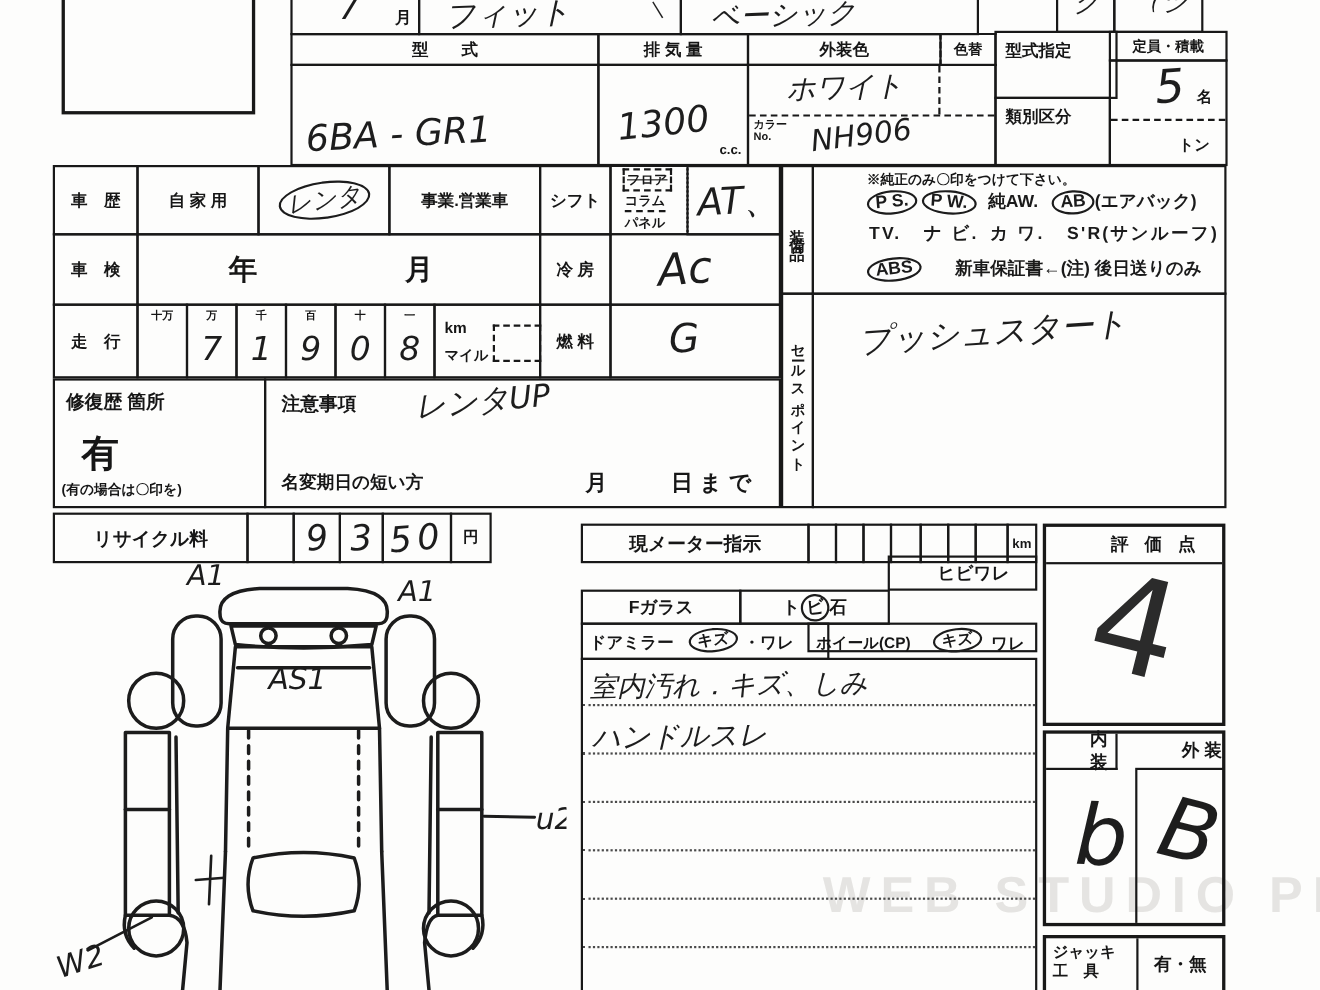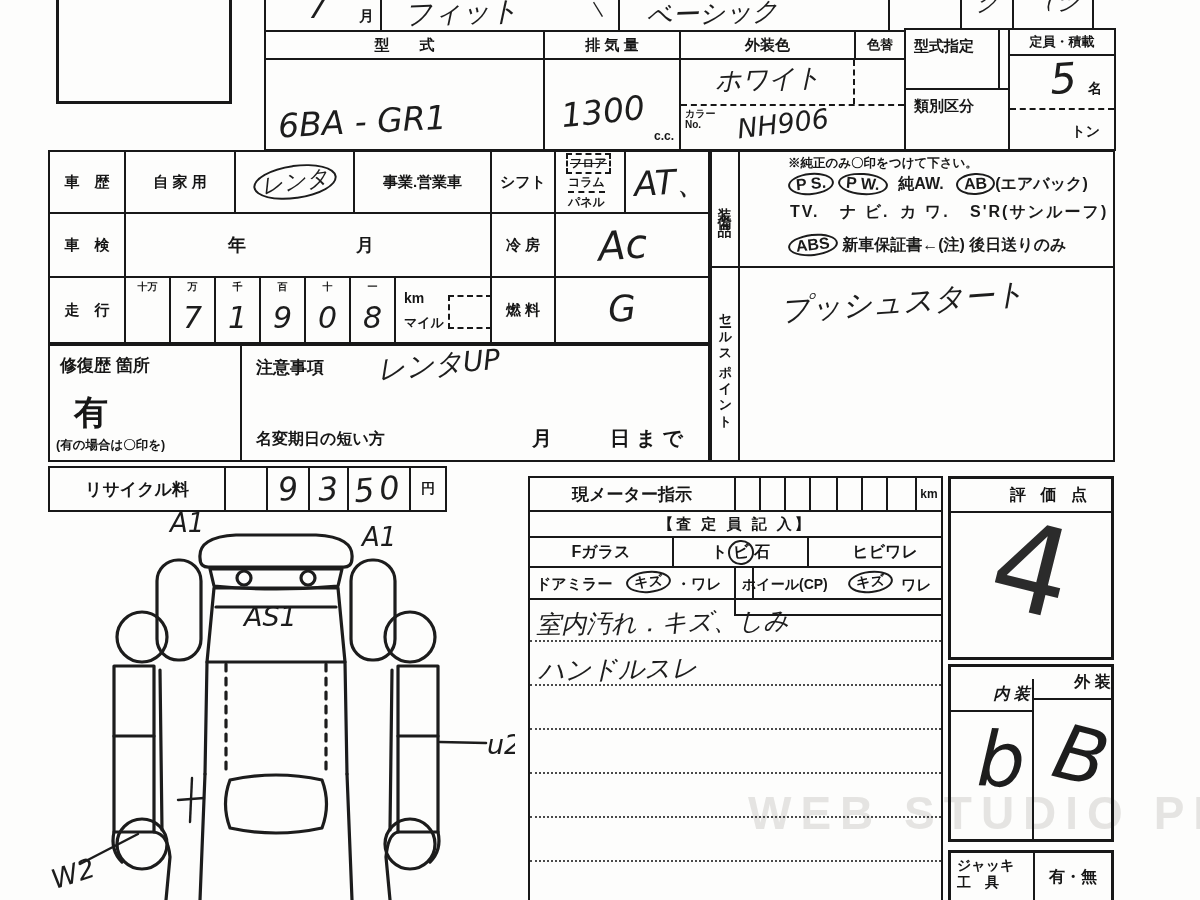--- a/index.html
+++ b/index.html
@@ -62,21 +62,21 @@
   </div>
   <div class="c" style="left:679px;top:58px;width:227px;height:93px;">
     <span class="hw" style="position:absolute;left:34px;top:2px;font-size:26px;transform:rotate(-2deg);">ホワイト</span>
     <div class="nb" style="left:172px;top:0;height:44px;border-left:2px dashed #181818;"></div>
     <div class="nb" style="left:0;top:44px;width:100%;height:45px;border-top:2px dashed #181818;">
       <span class="lbl" style="position:absolute;left:4px;top:3px;font-size:10px;line-height:1.05;"><span>カラー</span><br><span>No.</span></span>
       <span class="hw" style="position:absolute;left:56px;top:2px;font-size:27px;transform:rotate(-7deg);">NH906</span>
     </div>
   </div>
 
-  <div class="c" style="left:904px;top:28px;width:96px;height:62px;">
+  <div class="c" style="left:904px;top:28px;width:112px;height:62px;">
     <span class="lbl" style="position:absolute;left:8px;top:7px;font-size:15px;">型式指定</span>
   </div>
   <div class="c" style="left:904px;top:88px;width:106px;height:63px;">
     <span class="lbl" style="position:absolute;left:8px;top:7px;font-size:15px;">類別区分</span>
   </div>
   <div class="c cc lbl" style="left:1008px;top:28px;width:108px;height:28px;font-size:13px;">定員・積載</div>
   <div class="c" style="left:1008px;top:54px;width:108px;height:97px;">
     <span class="hw" style="position:absolute;left:40px;top:-2px;font-size:42px;transform:rotate(-4deg);">5</span>
     <span class="lbl" style="position:absolute;right:12px;top:24px;font-size:14px;">名</span>
     <div class="nb" style="left:0;top:52px;width:100%;border-top:2px dashed #181818;"></div>
@@ -84,21 +84,21 @@
   </div>
 
   <div class="c cc lbl" style="left:48px;top:150px;width:78px;height:64px;font-size:15px;">車　歴</div>
   <div class="c cc lbl" style="left:124px;top:150px;width:112px;height:64px;font-size:15px;">自 家 用</div>
   <div class="c cc" style="left:234px;top:150px;width:121px;height:64px;">
     <span class="hw circle" style="font-size:22px;transform:rotate(-8deg);">レンタ</span>
   </div>
   <div class="c cc lbl" style="left:353px;top:150px;width:139px;height:64px;font-size:15px;">事業.営業車</div>
 
   <div class="c cc lbl" style="left:48px;top:212px;width:78px;height:66px;font-size:15px;">車　検</div>
-  <div class="c cc lbl" style="left:124px;top:212px;width:368px;height:66px;font-size:18px;letter-spacing:14px;">年　　　月</div>
+  <div class="c cc lbl" style="left:124px;top:212px;width:368px;height:66px;font-size:26px;letter-spacing:14px;">年　　　月</div>
 
   <div class="c cc lbl" style="left:48px;top:276px;width:78px;height:68px;font-size:15px;">走　行</div>
   <div class="dcell" style="left:124px;width:47px;">
     <span class="dhead lbl">十万</span>
     <span class="dval hw"></span>
   </div>
   <div class="dcell" style="left:169px;width:47px;">
     <span class="dhead lbl">万</span>
     <span class="dval hw">7</span>
   </div>
@@ -166,21 +166,21 @@
       <span class="circle" style="margin-left:8px;transform:rotate(-3deg);">AB</span><span>(エアバック)</span>
     </div>
     <div class="nb" style="left:10px;top:50px;font-size:16px;font-weight:bold;letter-spacing:2px;white-space:nowrap;">
       <span>TV.</span>
       <span style="margin-left:14px;">ナ ビ.</span>
       <span style="margin-left:4px;">カ ワ.</span>
       <span style="margin-left:14px;">S'R(サンルーフ)</span>
     </div>
     <div class="nb" style="left:8px;top:82px;font-size:16px;font-weight:bold;white-space:nowrap;">
       <span class="circle" style="transform:rotate(-6deg);">ABS</span>
-      <span style="">新車保証書←(注) 後日送りのみ</span>
+      <span style="margin-left:26px;">新車保証書←(注) 後日送りのみ</span>
     </div>
   </div>
 
   <div class="c cc" style="left:710px;top:266px;width:30px;height:196px;">
     <span class="lbl vtext" style="font-size:13px;letter-spacing:2px;">セールスポイント</span>
   </div>
   <div class="c" style="left:738px;top:266px;width:377px;height:196px;">
     <span class="hw" style="position:absolute;left:40px;top:14px;font-size:30px;transform:rotate(-4deg);">プッシュスタート</span>
   </div>
 
@@ -200,34 +200,33 @@
   <div class="c cc lbl" style="left:528px;top:476px;width:208px;height:36px;font-size:17px;">現メーター指示</div>
   <div class="c" style="left:734px;top:476px;width:27px;height:36px;"></div>
   <div class="c" style="left:759px;top:476px;width:27px;height:36px;"></div>
   <div class="c" style="left:784px;top:476px;width:27px;height:36px;"></div>
   <div class="c" style="left:809px;top:476px;width:29px;height:36px;"></div>
   <div class="c" style="left:836px;top:476px;width:27px;height:36px;"></div>
   <div class="c" style="left:861px;top:476px;width:27px;height:36px;"></div>
   <div class="c" style="left:886px;top:476px;width:31px;height:36px;"></div>
   <div class="c cc lbl" style="left:915px;top:476px;width:28px;height:36px;font-size:12px;">km</div>
 
-  <div class="c cc lbl" style="left:528px;top:510px;width:415px;height:28px;font-size:15px;letter-spacing:3px;">【査 定 員 記 入】</div>
   <div class="c cc lbl" style="left:528px;top:536px;width:146px;height:32px;font-size:16px;">Fガラス</div>
   <div class="c cc lbl" style="left:672px;top:536px;width:137px;height:32px;font-size:16px;">
     <span>ト</span>
       <span class="circle" style="padding:0 3px;">ビ</span>
       <span>石</span>
   </div>
-  <div class="c cc lbl" style="left:807px;top:536px;width:136px;height:32px;font-size:16px;padding-left:20px;">ヒビワレ</div>
+  <div class="c cc lbl" style="left:807px;top:505px;width:136px;height:32px;font-size:16px;padding-left:20px;">ヒビワレ</div>
   <div class="c" style="left:528px;top:566px;width:226px;height:34px;">
     <span class="lbl" style="position:absolute;left:6px;top:7px;font-size:15px;">ドアミラー</span>
     <span class="circle lbl" style="position:absolute;left:96px;top:3px;font-size:14px;">キズ</span>
     <span class="lbl" style="position:absolute;left:146px;top:7px;font-size:15px;">・ワレ</span>
   </div>
-  <div class="c" style="left:734px;top:566px;width:209px;height:50px;text-decoration:underline;">
+  <div class="c" style="left:734px;top:566px;width:209px;height:27px;text-decoration:underline;">
     <span class="lbl" style="position:absolute;left:6px;top:8px;font-size:14px;">ホイール(CP)</span>
     <span class="circle lbl" style="position:absolute;left:112px;top:3px;font-size:14px;transform:rotate(-6deg);">キズ</span>
     <span class="lbl" style="position:absolute;left:165px;top:8px;font-size:15px;">ワレ</span>
   </div>
   <div class="c" style="left:528px;top:598px;width:415px;height:306px;">
     <span class="hw" style="position:absolute;left:6px;top:6px;font-size:25px;transform:rotate(-1deg);">室内汚れ．キズ、しみ</span>
     <span class="hw" style="position:absolute;left:8px;top:52px;font-size:26px;transform:rotate(-1deg);">ハンドルスレ</span>
     <div class="dotline" style="top:40px;"></div>
     <div class="dotline" style="top:84px;"></div>
     <div class="dotline" style="top:128px;"></div>
@@ -235,21 +234,21 @@
     <div class="dotline" style="top:216px;"></div>
     <div class="dotline" style="top:260px;"></div>
   </div>
 
   <div class="c" style="left:948px;top:476px;width:166px;height:184px;border-width:3px;">
     <div class="nb cc lbl" style="left:0;top:0;width:100%;height:34px;border-bottom:2px solid #181818;font-size:16px;letter-spacing:5px;">評 価 点</div>
     <span class="hw" style="position:absolute;left:42px;top:20px;font-size:122px;font-style:normal;transform:rotate(14deg);color:#2b2b2b;">4</span>
   </div>
 
   <div class="c" style="left:948px;top:664px;width:166px;height:178px;border-width:3px;">
-    <div class="nb cc lbl" style="left:0;top:12px;width:83px;height:33px;border-bottom:2px solid #181818;border-right:2px solid #181818;font-size:16px;font-style:italic;">内 装</div>
+    <div class="nb cc lbl" style="left:0;top:0;width:65px;height:33px;border-bottom:2px solid #181818;border-right:2px solid #181818;font-size:16px;">内 装</div>
     <div class="nb cc lbl" style="left:81px;top:0;width:81px;height:33px;border-bottom:2px solid #181818;font-size:16px;">外 装</div>
     <div class="nb" style="left:81px;top:33px;height:139px;border-left:2px solid #181818;"></div>
     <span class="hw" style="position:absolute;left:26px;top:48px;font-size:76px;transform:rotate(2deg);">b</span>
     <span class="hw" style="position:absolute;left:104px;top:44px;font-size:76px;transform:rotate(14deg);">B</span>
   </div>
 
   <div class="c" style="left:948px;top:850px;width:166px;height:56px;border-width:3px;">
     <div class="nb lbl" style="left:0;top:0;width:84px;height:48px;border-right:2px solid #181818;font-size:14px;line-height:1.2;padding:4px 0 0 6px;box-sizing:border-box;">
       <span>ジャッキ</span><br><span>工　具</span>
     </div>

